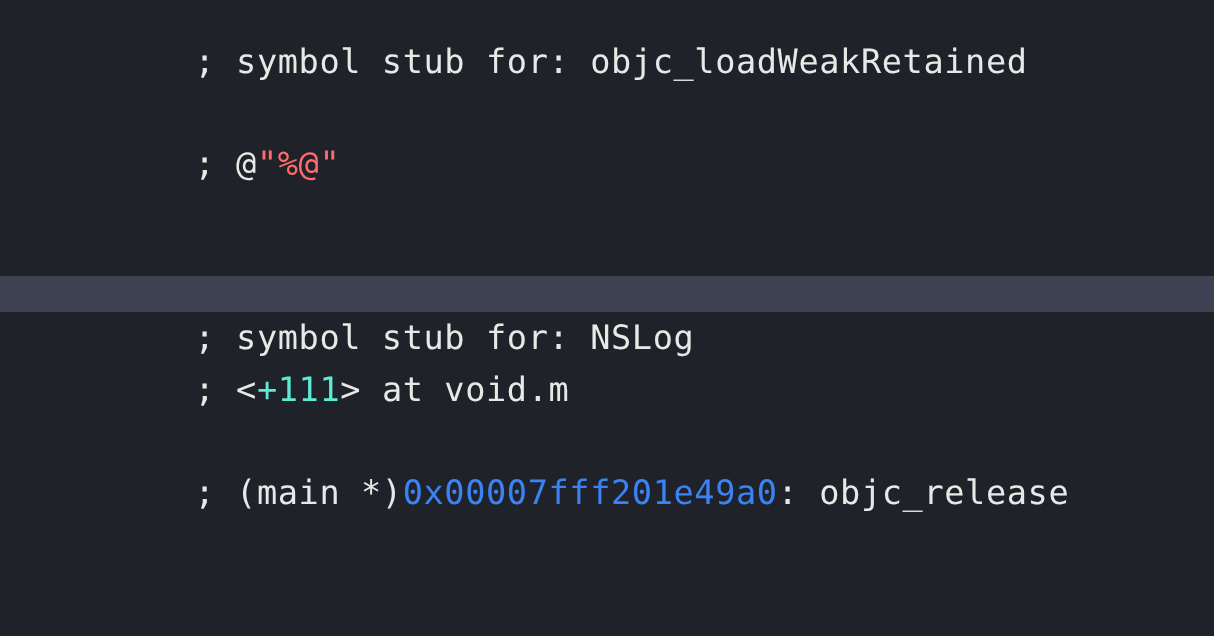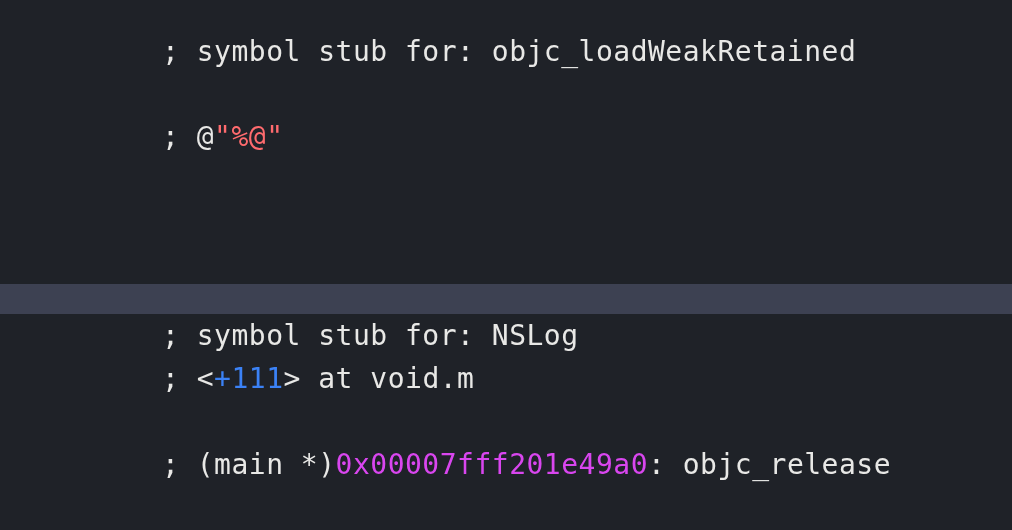--- a/index.html
+++ b/index.html
@@ -15,40 +15,40 @@
     color: #f1f1f0;
     -webkit-font-smoothing: antialiased;
   }
   .pane {
     box-sizing: border-box;
     padding-left: 162px;
     padding-right: 20px;
   }
   .pane.top {
     padding-top: 30px;
-    height: 284px;
+    height: 230px;
   }
   .divider {
     height: 30px;
     background: #3d4152;
   }
   .pane.bottom {
   }
   .line {
     white-space: pre;
     letter-spacing: 0.5px;
   }
   .blank {
     height: 1.5em;
   }
   .punct   { color: #e8e8e6; }
   .comment { color: #e8e8e6; }
   .string  { color: #ff6b6e; }
-  .num     { color: #3b82f6; }
-  .addr    { color: #d946ef; margin-top: 22px; }
+  .num     { color: #5eead4; }
+  .addr    { color: #3b82f6; margin-top: 22px; }
 </style>
 </head>
 <body>
 
 <div class="pane top">
   <div class="line"><span class="punct">; </span><span class="comment">symbol stub for: objc_loadWeakRetained</span></div>
   <div class="blank"></div>
   <div class="line"><span class="punct">; </span><span class="comment">@</span><span class="string">"%@"</span></div>
 </div>
 

